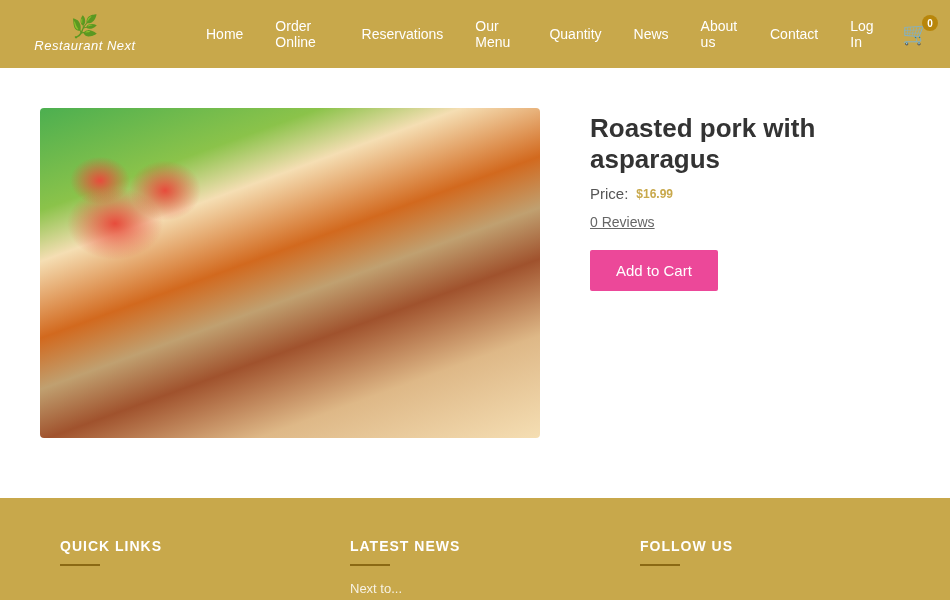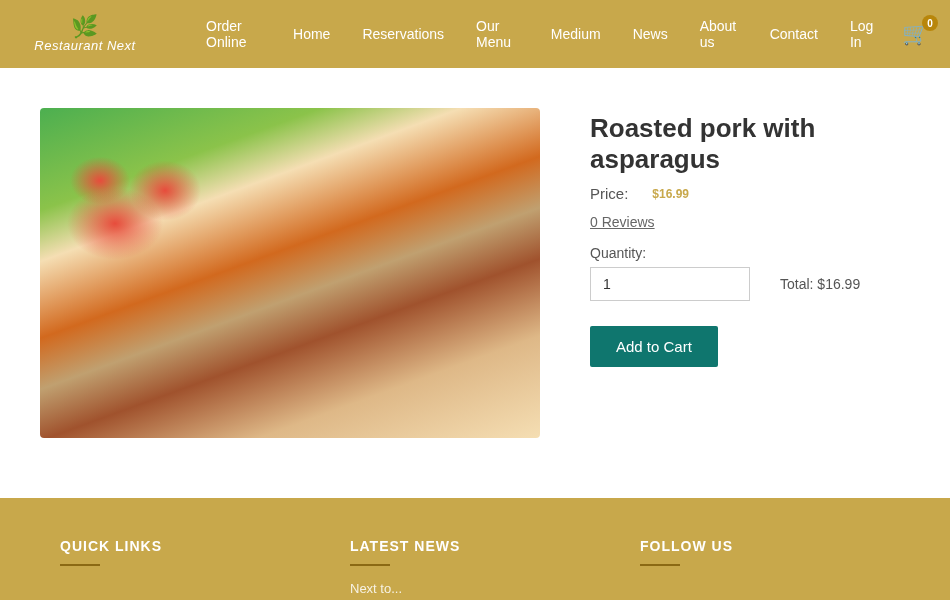--- a/index.html
+++ b/index.html
@@ -110,21 +110,21 @@
     .product-title {
       font-size: 26px;
       font-weight: bold;
       color: #333;
       margin-bottom: 10px;
       line-height: 1.2;
     }
     .price-row {
       display: flex;
       align-items: center;
-      gap: 24px;
+      gap: 8px;
       margin-bottom: 12px;
     }
     .price-label {
       font-size: 15px;
       color: #555;
     }
     .price-value {
       font-size: 12px;
       color: #c8a84b;
       font-weight: bold;
@@ -163,21 +163,21 @@
       border: 1px solid #ccc;
       font-size: 14px;
       outline: none;
       color: #333;
     }
     .total-text {
       font-size: 14px;
       color: #555;
     }
     .add-to-cart-btn {
-      background: #0f766e;
+      background: #ec4899;
       color: #fff;
       border: none;
       padding: 12px 26px;
       font-size: 15px;
       cursor: pointer;
       border-radius: 2px;
       margin-top: 5px;
     }
 
     
@@ -217,25 +217,25 @@
   </style>
 </head>
 <body>
 
 <header>
   <div class="logo-area">
     <span class="logo-icon">🌿</span>
     <span class="logo-text">Restaurant Next</span>
   </div>
   <nav>
+    <a>Home</a>
     <a>Order Online</a>
-    <a>Home</a>
     <a>Reservations</a>
     <a>Our Menu</a>
-    <a>Medium</a>
+    <a>Quantity</a>
     <a>News</a>
     <a>About us</a>
     <a>Contact</a>
     <a>Log In</a>
   </nav>
   <div class="cart-area">
     <span class="cart-icon">🛒</span>
     <span class="cart-badge">0</span>
   </div>
 </header>
@@ -244,27 +244,20 @@
   <div class="product-image">
     <div class="product-image-inner"></div>
   </div>
   <div class="product-details">
     <h1 class="product-title">Roasted pork with asparagus</h1>
     <div class="price-row">
       <span class="price-label">Price:</span>
       <span class="price-value">$16.99</span>
     </div>
     <a class="reviews-link">0 Reviews</a>
-    <div class="quantity-section">
-      <span class="quantity-label">Quantity:</span>
-      <div class="quantity-row">
-        <input class="quantity-input" type="number" value="1" min="1" style="">
-        <span class="total-text">Total: $16.99</span>
-      </div>
-    </div>
     <button class="add-to-cart-btn">Add to Cart</button>
   </div>
 </div>
 
 <footer>
   <div class="footer-col">
     <div class="footer-heading">QUICK LINKS</div>
     <div class="footer-underline"></div>
   </div>
   <div class="footer-col">

